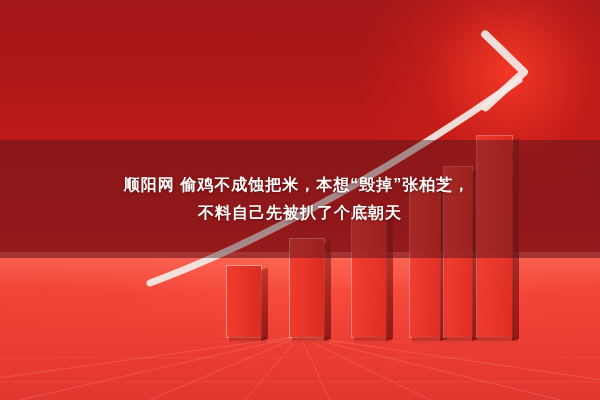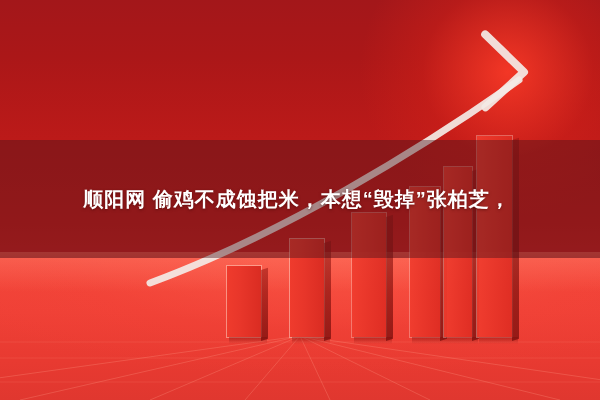--- a/index.html
+++ b/index.html
@@ -69,21 +69,21 @@
     position:absolute;left:0;top:140px;width:600px;height:118px;
     background:rgba(70,18,26,0.42);
   }
   .headline{
     position:absolute;left:0;top:140px;width:600px;height:118px;
     display:flex;flex-direction:column;align-items:center;justify-content:center;
     gap:6px;
   }
   .headline .line{
     color:#ffffff;
-    font-size:20px;
+    font-size:16px;
     font-weight:bold;
     letter-spacing:1px;
     line-height:1.35;
     text-align:center;
     white-space:nowrap;
     text-shadow:0 1px 3px rgba(60,0,0,0.55);
   }
   .headline .line1{padding-right:6px;}
 </style>
 </head>
@@ -151,15 +151,16 @@
   <div class="arrow">
     <svg width="600" height="400" viewBox="0 0 600 400" xmlns="http://www.w3.org/2000/svg">
       <path d="M150 283 C 280 235, 420 150, 519 80" stroke="#f3e9e5" stroke-width="7" fill="none" stroke-linecap="round" opacity="0.93"></path>
       <path d="M470 70 L 524 72 L 519 124" stroke="#f3e9e5" stroke-width="8" fill="none" stroke-linecap="round" stroke-linejoin="round" opacity="0.93" transform="rotate(42 524 72)"></path>
     </svg>
   </div>
 
   <div class="text-band"></div>
   <div class="headline">
     <div class="line line1">顺阳网 偷鸡不成蚀把米，本想“毁掉”张柏芝，</div>
+    <div class="line line2">不料自己先被扒了个底朝天</div>
   </div>
 
 </div>
 
 </body></html>

